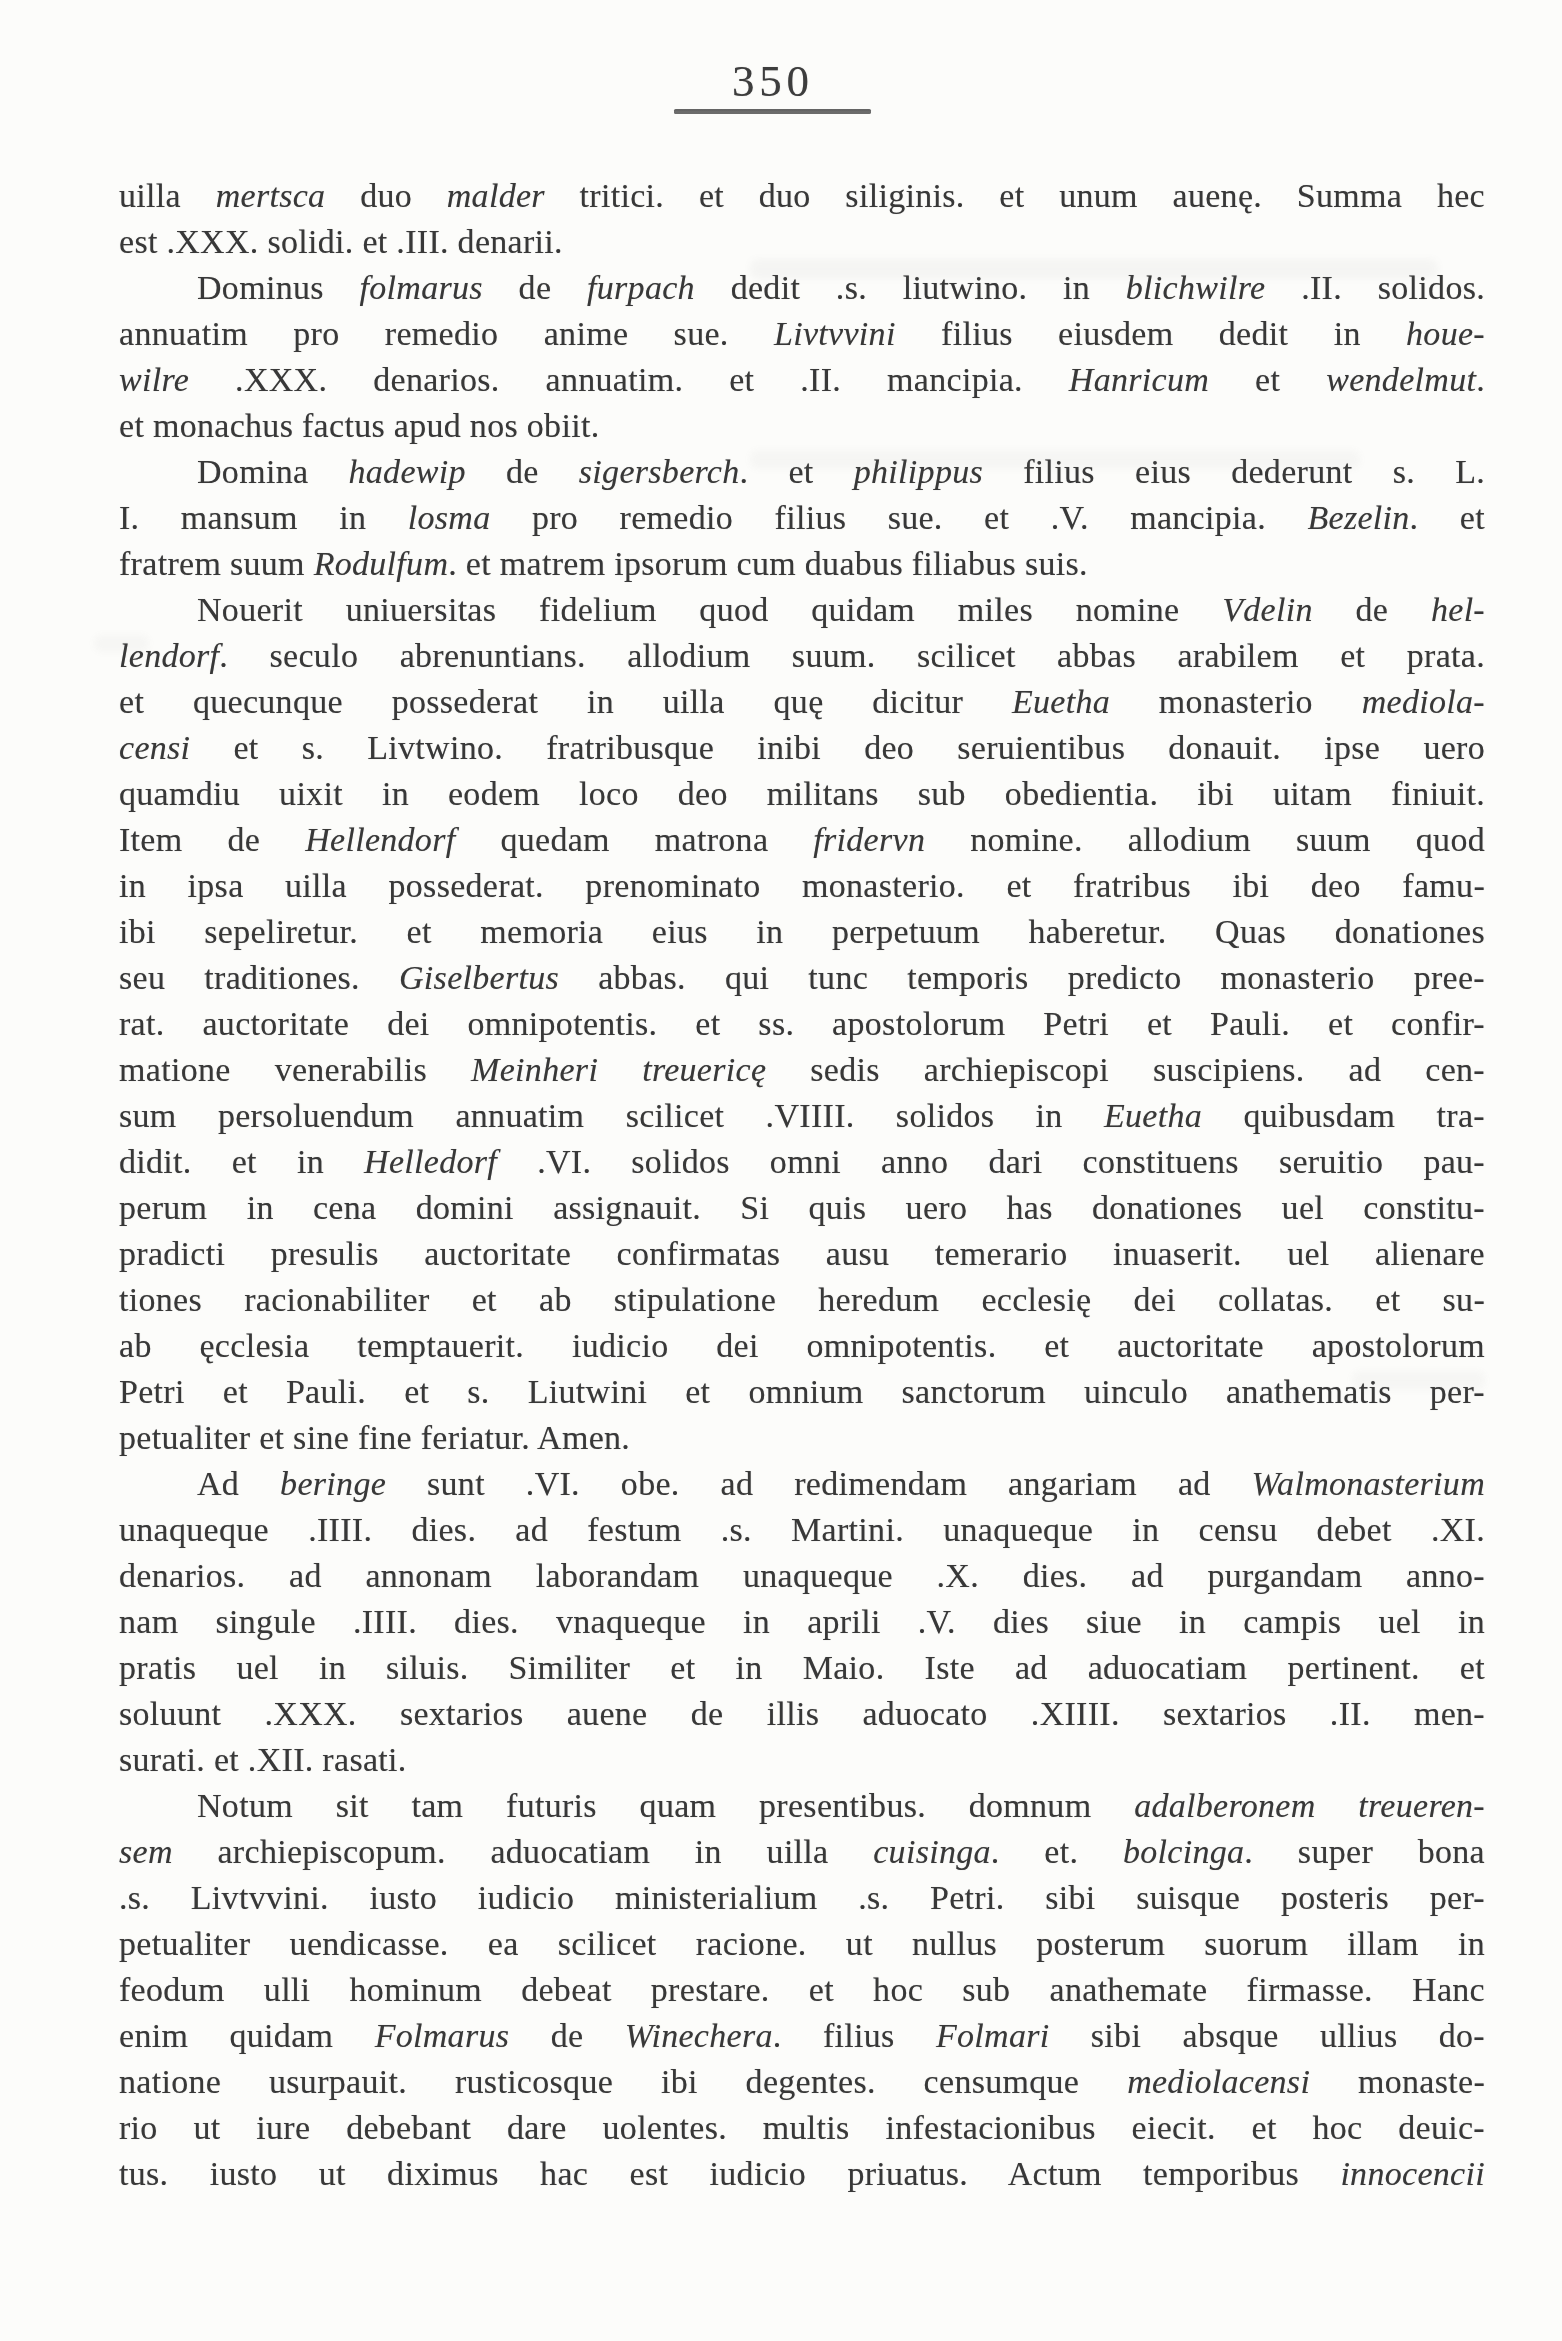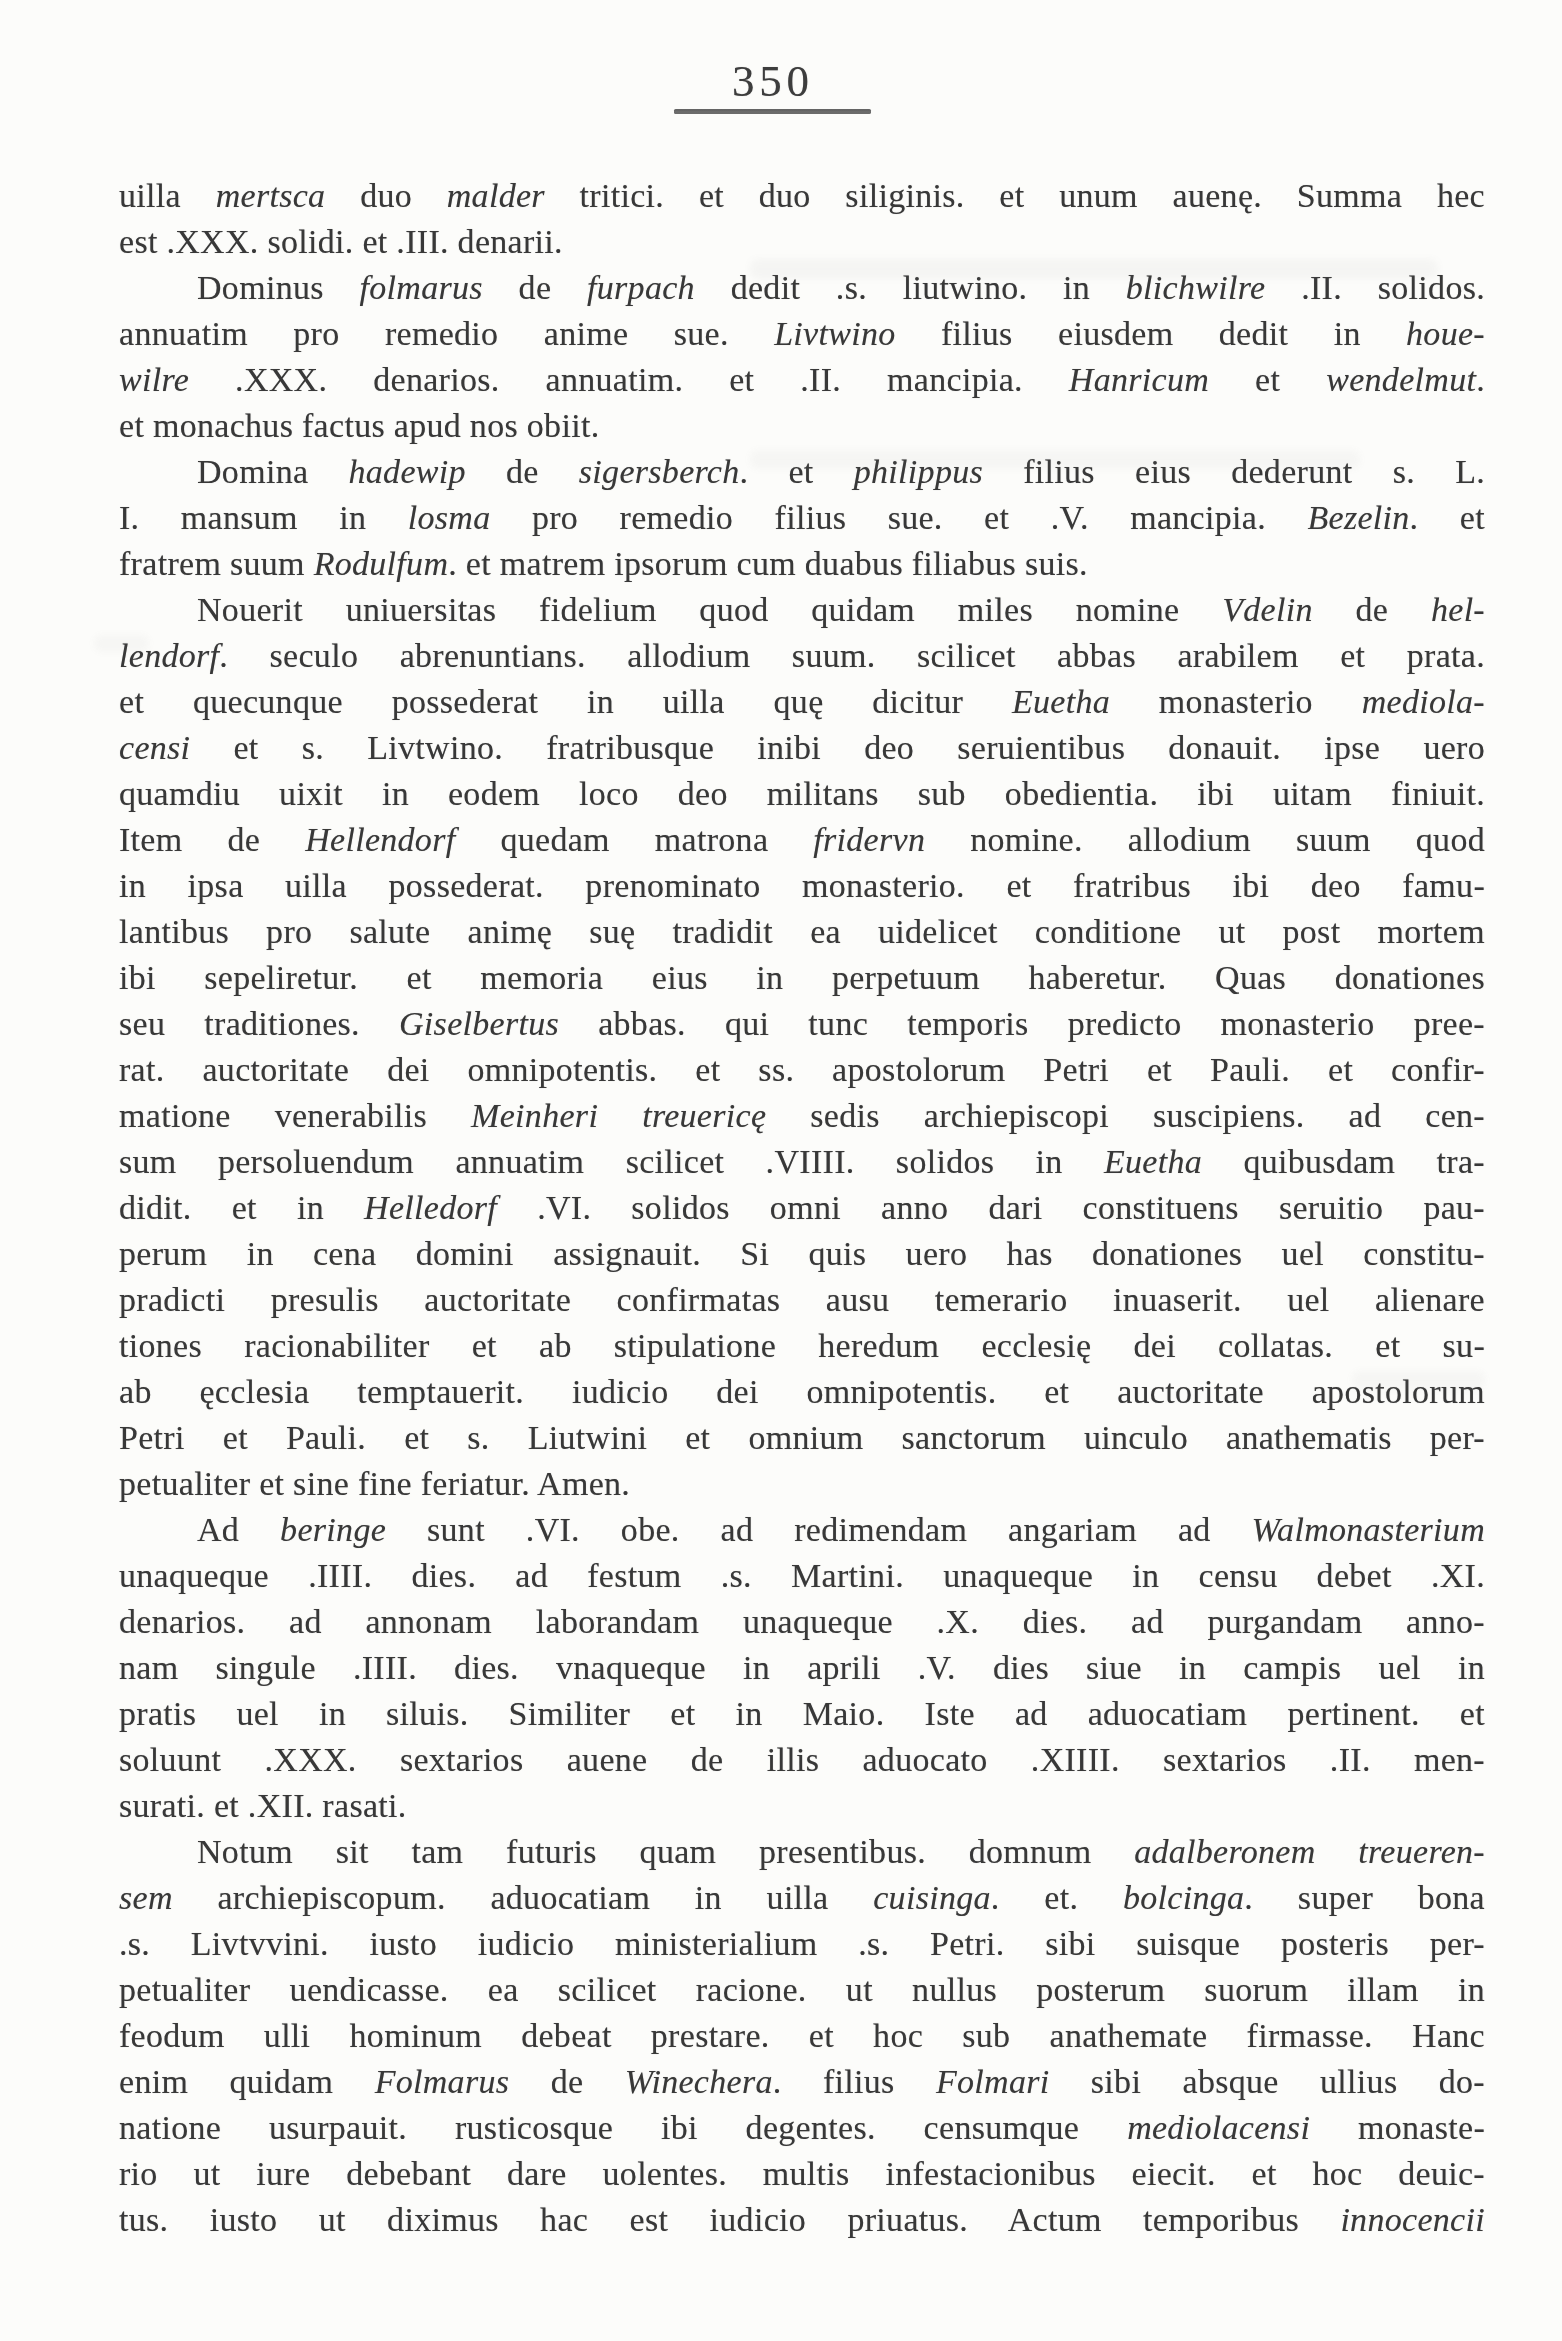--- a/index.html
+++ b/index.html
@@ -81,34 +81,33 @@
 <div class="page">
 
   <div class="pagenum">350</div>
 
   <div class="pagenum-rule"></div>
 
   <main class="textblock" id="textblock">
       <div class="line just"><span class="seg-n">uilla </span><span class="seg-i">mertsca</span><span class="seg-n"> duo </span><span class="seg-i">malder</span><span class="seg-n"> tritici. et duo siliginis. et unum auenę. Summa hec</span></div>
       <div class="line"><span class="seg-n">est .XXX. solidi. et .III. denarii.</span></div>
       <div class="line just ind"><span class="seg-n">Dominus </span><span class="seg-i">folmarus</span><span class="seg-n"> de </span><span class="seg-i">furpach</span><span class="seg-n"> dedit .s. liutwino. in </span><span class="seg-i">blichwilre</span><span class="seg-n"> .II. solidos.</span></div>
-      <div class="line just"><span class="seg-n">annuatim pro remedio anime sue. </span><span class="seg-i">Livtwino</span><span class="seg-n"> filius eiusdem dedit in </span><span class="seg-i">houe-</span></div>
+      <div class="line just"><span class="seg-n">annuatim pro remedio anime sue. </span><span class="seg-i">Livtvvini</span><span class="seg-n"> filius eiusdem dedit in </span><span class="seg-i">houe-</span></div>
       <div class="line just"><span class="seg-i">wilre</span><span class="seg-n"> .XXX. denarios. annuatim. et .II. mancipia. </span><span class="seg-i">Hanricum</span><span class="seg-n"> et </span><span class="seg-i">wendelmut</span><span class="seg-n">.</span></div>
       <div class="line"><span class="seg-n">et monachus factus apud nos obiit.</span></div>
       <div class="line just ind"><span class="seg-n">Domina </span><span class="seg-i">hadewip</span><span class="seg-n"> de </span><span class="seg-i">sigersberch</span><span class="seg-n">. et </span><span class="seg-i">philippus</span><span class="seg-n"> filius eius dederunt s. L.</span></div>
       <div class="line just"><span class="seg-n">I. mansum in </span><span class="seg-i">losma</span><span class="seg-n"> pro remedio filius sue. et .V. mancipia. </span><span class="seg-i">Bezelin</span><span class="seg-n">. et</span></div>
       <div class="line"><span class="seg-n">fratrem suum </span><span class="seg-i">Rodulfum</span><span class="seg-n">. et matrem ipsorum cum duabus filiabus suis.</span></div>
       <div class="line just ind"><span class="seg-n">Nouerit uniuersitas fidelium quod quidam miles nomine </span><span class="seg-i">Vdelin</span><span class="seg-n"> de </span><span class="seg-i">hel-</span></div>
       <div class="line just"><span class="seg-i">lendorf</span><span class="seg-n">. seculo abrenuntians. allodium suum. scilicet abbas arabilem et prata.</span></div>
       <div class="line just"><span class="seg-n">et quecunque possederat in uilla quę dicitur </span><span class="seg-i">Euetha</span><span class="seg-n"> monasterio </span><span class="seg-i">mediola-</span></div>
       <div class="line just"><span class="seg-i">censi</span><span class="seg-n"> et s. Livtwino. fratribusque inibi deo seruientibus donauit. ipse uero</span></div>
       <div class="line just"><span class="seg-n">quamdiu uixit in eodem loco deo militans sub obedientia. ibi uitam finiuit.</span></div>
       <div class="line just"><span class="seg-n">Item de </span><span class="seg-i">Hellendorf</span><span class="seg-n"> quedam matrona </span><span class="seg-i">fridervn</span><span class="seg-n"> nomine. allodium suum quod</span></div>
       <div class="line just"><span class="seg-n">in ipsa uilla possederat. prenominato monasterio. et fratribus ibi deo famu-</span></div>
-      <div class="line just"><span class="seg-n">lantibus pro salute animę suę tradidit ea uidelicet conditione ut post mortem</span></div>
       <div class="line just"><span class="seg-n">ibi sepeliretur. et memoria eius in perpetuum haberetur. Quas donationes</span></div>
       <div class="line just"><span class="seg-n">seu traditiones. </span><span class="seg-i">Giselbertus</span><span class="seg-n"> abbas. qui tunc temporis predicto monasterio pree-</span></div>
       <div class="line just"><span class="seg-n">rat. auctoritate dei omnipotentis. et ss. apostolorum Petri et Pauli. et confir-</span></div>
       <div class="line just"><span class="seg-n">matione venerabilis </span><span class="seg-i">Meinheri treuericę</span><span class="seg-n"> sedis archiepiscopi suscipiens. ad cen-</span></div>
       <div class="line just"><span class="seg-n">sum persoluendum annuatim scilicet .VIIII. solidos in </span><span class="seg-i">Euetha</span><span class="seg-n"> quibusdam tra-</span></div>
       <div class="line just"><span class="seg-n">didit. et in </span><span class="seg-i">Helledorf</span><span class="seg-n"> .VI. solidos omni anno dari constituens seruitio pau-</span></div>
       <div class="line just"><span class="seg-n">perum in cena domini assignauit. Si quis uero has donationes uel constitu-</span></div>
       <div class="line just"><span class="seg-n">pradicti presulis auctoritate confirmatas ausu temerario inuaserit. uel alienare</span></div>
       <div class="line just"><span class="seg-n">tiones racionabiliter et ab stipulatione heredum ecclesię dei collatas. et su-</span></div>
       <div class="line just"><span class="seg-n">ab ęcclesia temptauerit. iudicio dei omnipotentis. et auctoritate apostolorum</span></div>

